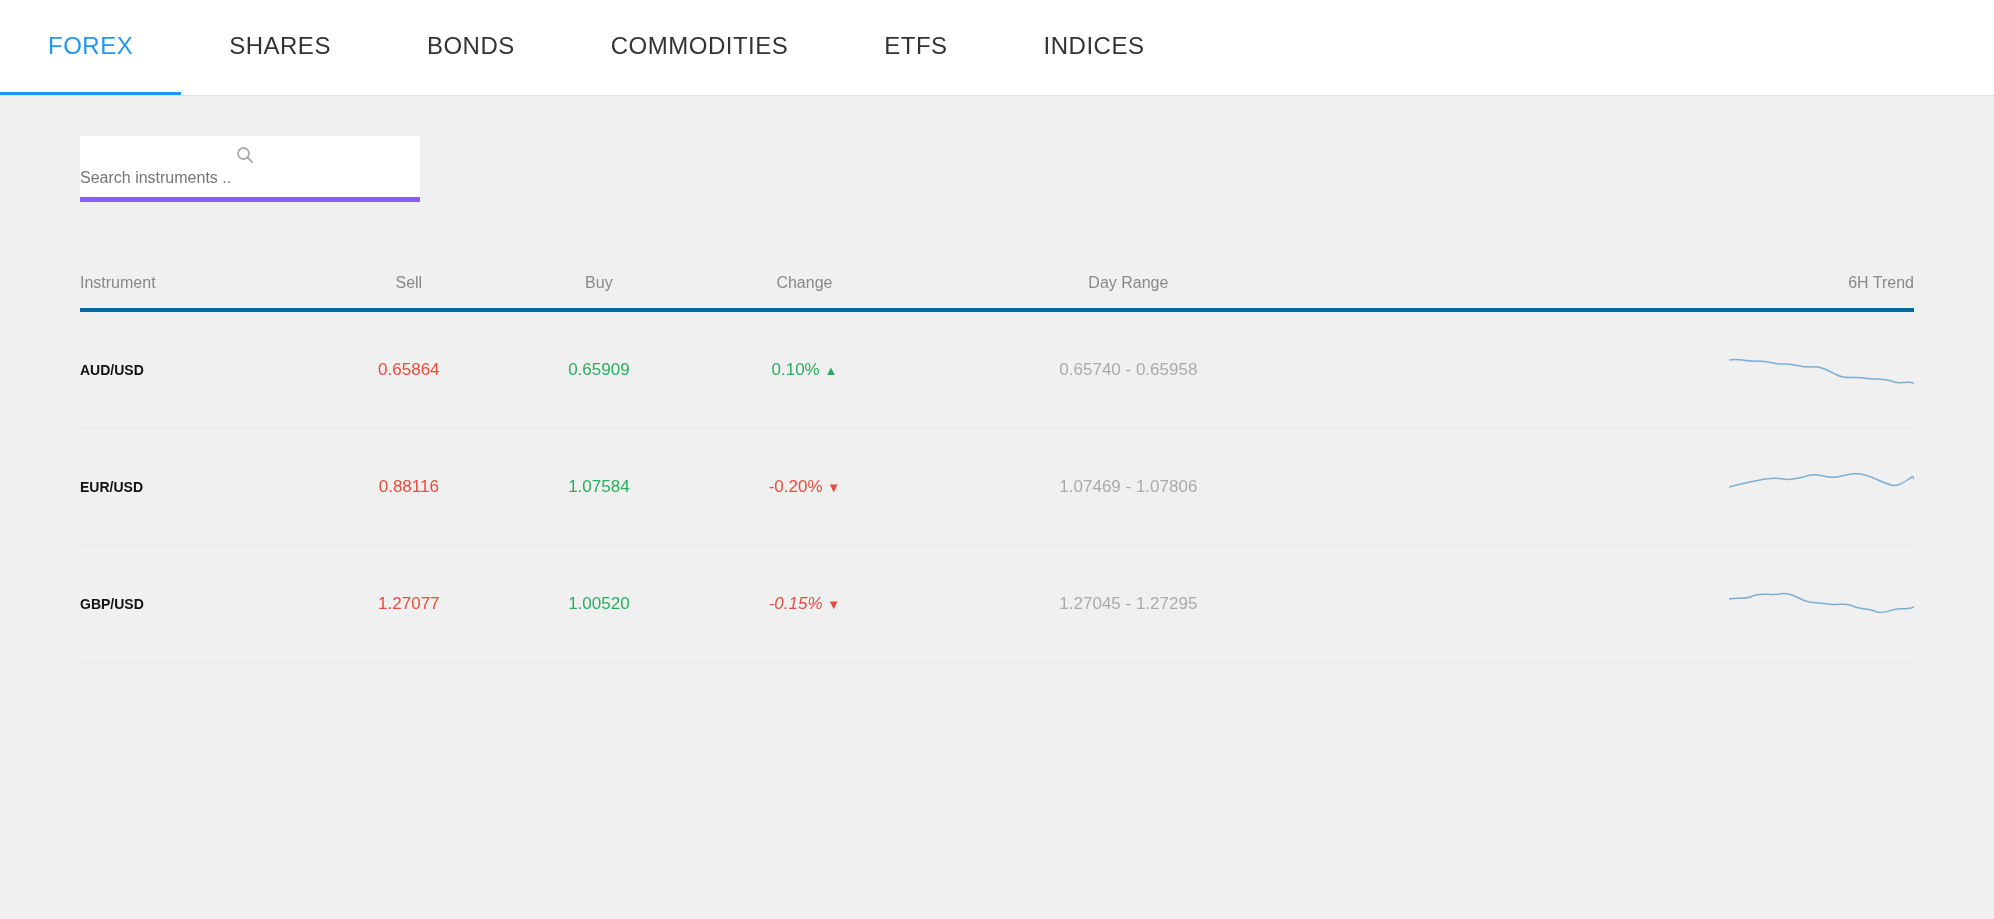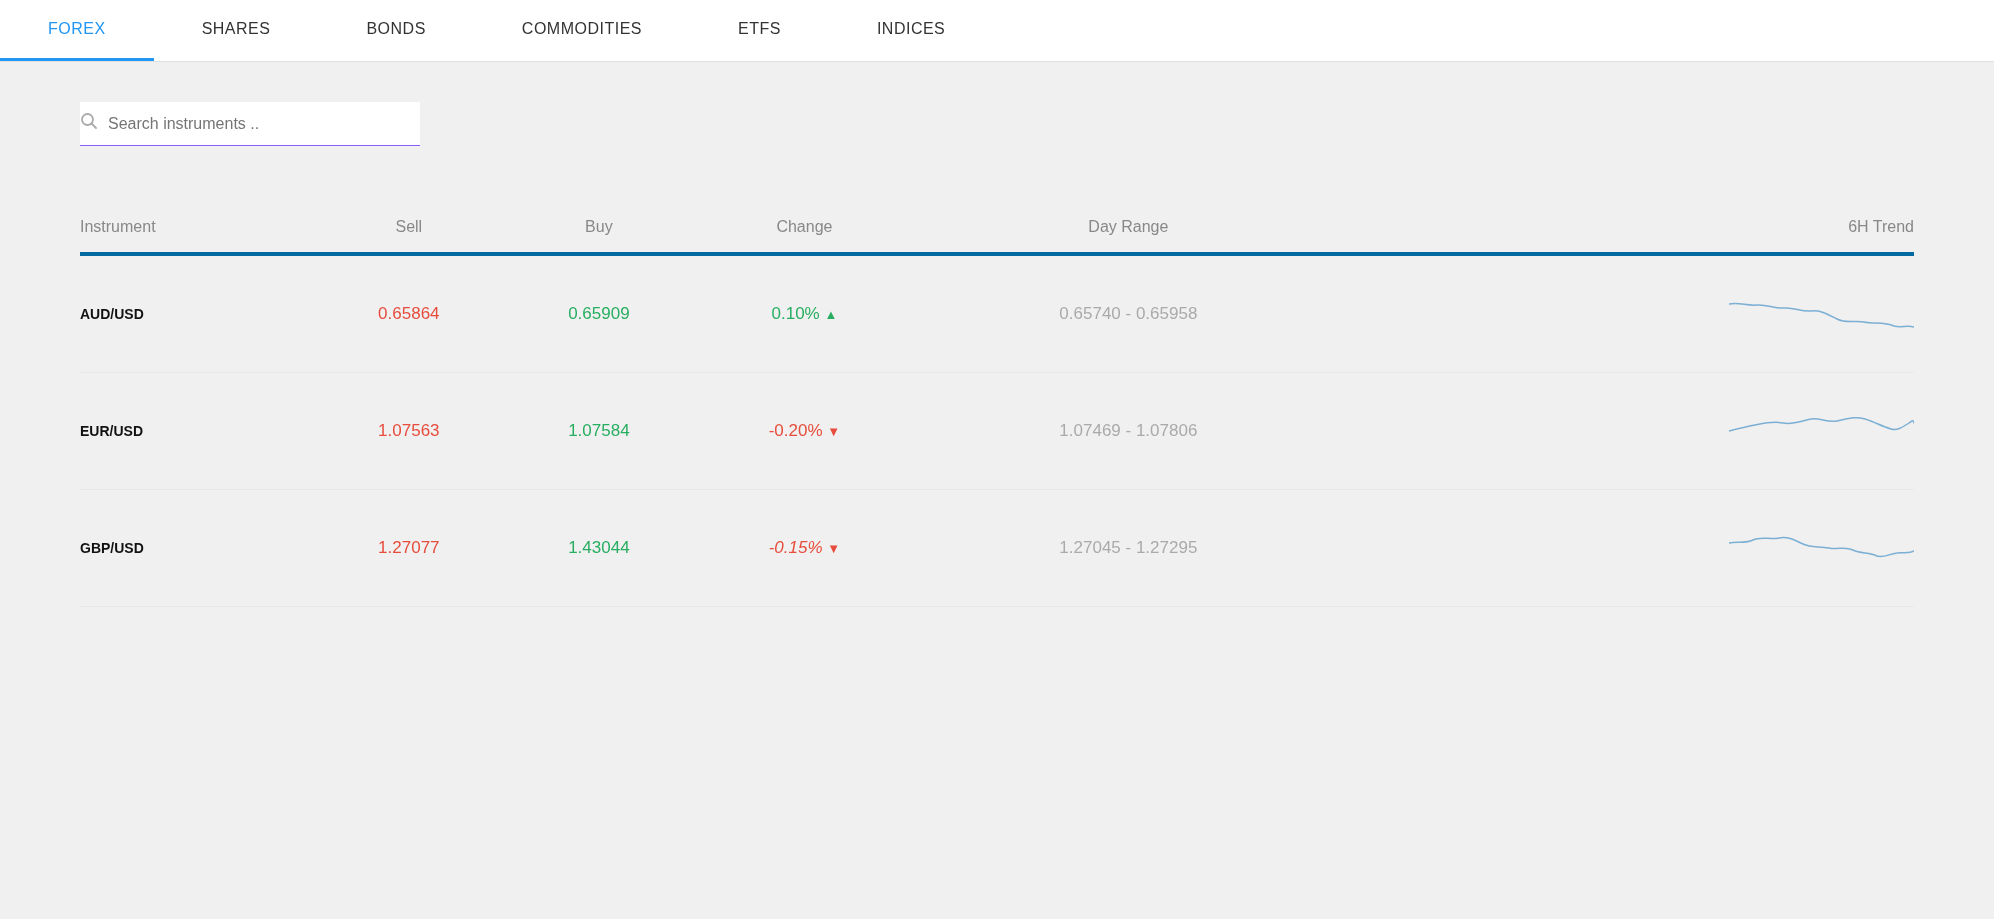--- a/index.html
+++ b/index.html
@@ -9,22 +9,22 @@
       color: #333;
     }
 
     
     .nav-tabs {
       display: flex;
       background: #fff;
       border-bottom: 1px solid #e0e0e0;
     }
     .nav-tab {
-      padding: 20px 48px;
-      font-size: 16px;
+      padding: 32px 48px;
+      font-size: 24px;
       font-weight: 500;
       letter-spacing: 0.5px;
       cursor: pointer;
       color: #333;
       border-bottom: 3px solid transparent;
       user-select: none;
     }
     .nav-tab.active {
       color: #2196f3;
       border-bottom: 3px solid #2196f3;
@@ -33,23 +33,24 @@
     
     .search-area {
       background: #f0f0f0;
       padding: 40px 80px 20px 80px;
     }
     .search-bar {
       display: flex;
       align-items: center;
       background: #fff;
       border: none;
-      border-bottom: 1px solid #8b5cf6;
+      border-bottom: 5px solid #8b5cf6;
       padding: 10px 0;
       width: 340px;
+      flex-direction: column;
     }
     .search-bar .search-icon-wrap {
       color: #999;
       font-size: 18px;
       margin-right: 10px;
     }
     .search-input {
       border: none;
       outline: none;
       font-size: 16px;
@@ -163,32 +164,32 @@
           <td>0.65864</td>
           <td>0.65909</td>
           <td style="color: rgb(39, 174, 96);"><span>0.10% </span><span style="font-size: 13px;">▲</span></td>
           <td style="color: rgb(170, 170, 170);">0.65740 - 0.65958</td>
           <td style="text-align: right;"><svg width="185" height="55" viewBox="0 0 185 55" style="display: inline-block;">
               <path d="M0,20 C10,18 18,22 28,21 C38,20 45,25 55,24 C65,23 72,28 82,27 C92,26 98,30 108,35 C118,40 125,36 135,38 C145,40 155,38 165,42 C172,44 178,41 185,43" stroke="#7bafd4" stroke-width="1.5" fill="none" stroke-linejoin="round" stroke-linecap="round"></path>
             </svg></td>
         </tr>
         <tr>
           <td>EUR/USD</td>
-          <td>1.07563</td>
+          <td>0.88116</td>
           <td>1.07584</td>
           <td style="color: rgb(231, 76, 60);"><span>-0.20% </span><span style="font-size: 13px;">▼</span></td>
           <td style="color: rgb(170, 170, 170);">1.07469 - 1.07806</td>
           <td style="text-align: right;"><svg width="185" height="55" viewBox="0 0 185 55" style="display: inline-block;">
               <path d="M0,30 C8,28 16,26 26,24 C36,22 44,20 54,22 C64,24 72,20 82,18 C90,16 98,22 108,20 C118,18 126,15 136,18 C146,21 152,25 162,28 C168,30 174,26 180,22 C183,20 184,18 185,22" stroke="#7bafd4" stroke-width="1.5" fill="none" stroke-linejoin="round" stroke-linecap="round"></path>
             </svg></td>
         </tr>
         <tr>
           <td>GBP/USD</td>
           <td>1.27077</td>
-          <td>1.43044</td>
+          <td>1.00520</td>
           <td style="color: rgb(231, 76, 60); font-style: italic;"><span>-0.15% </span><span style="font-size: 13px;">▼</span></td>
           <td style="color: rgb(170, 170, 170);">1.27045 - 1.27295</td>
           <td style="text-align: right;"><svg width="185" height="55" viewBox="0 0 185 55" style="display: inline-block;">
               <path d="M0,25 C8,23 16,26 24,22 C32,18 42,22 50,20 C58,18 66,22 74,26 C82,30 90,28 100,30 C108,32 116,28 124,32 C132,36 140,34 148,38 C155,40 160,36 168,35 C174,34 180,36 185,33" stroke="#7bafd4" stroke-width="1.5" fill="none" stroke-linejoin="round" stroke-linecap="round"></path>
             </svg></td>
         </tr>
       </tbody>
   </table>
 </div>
 

